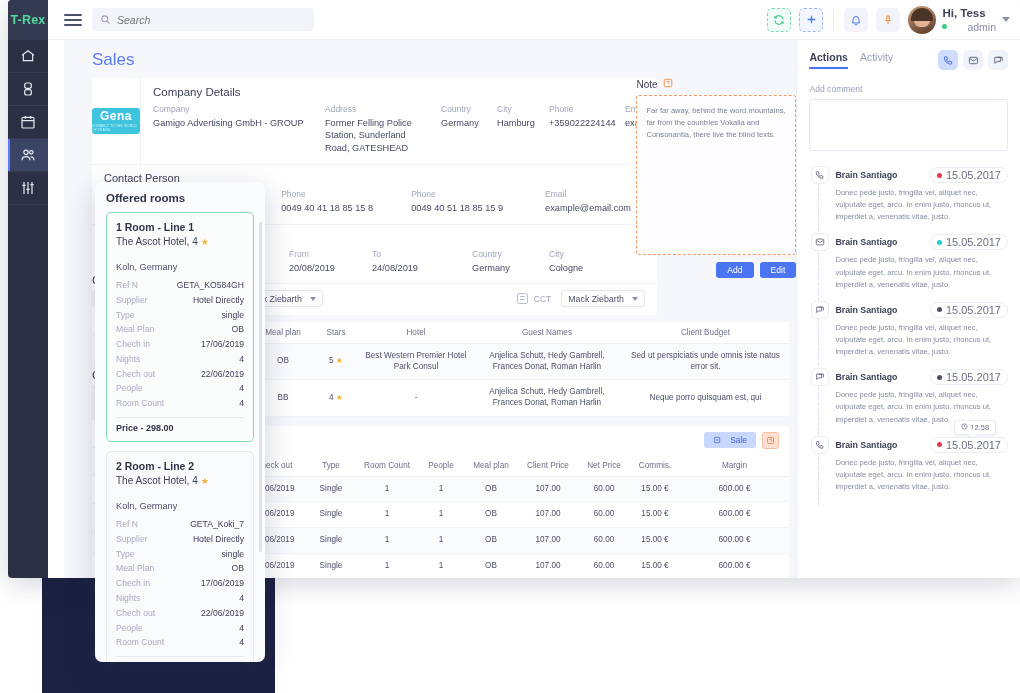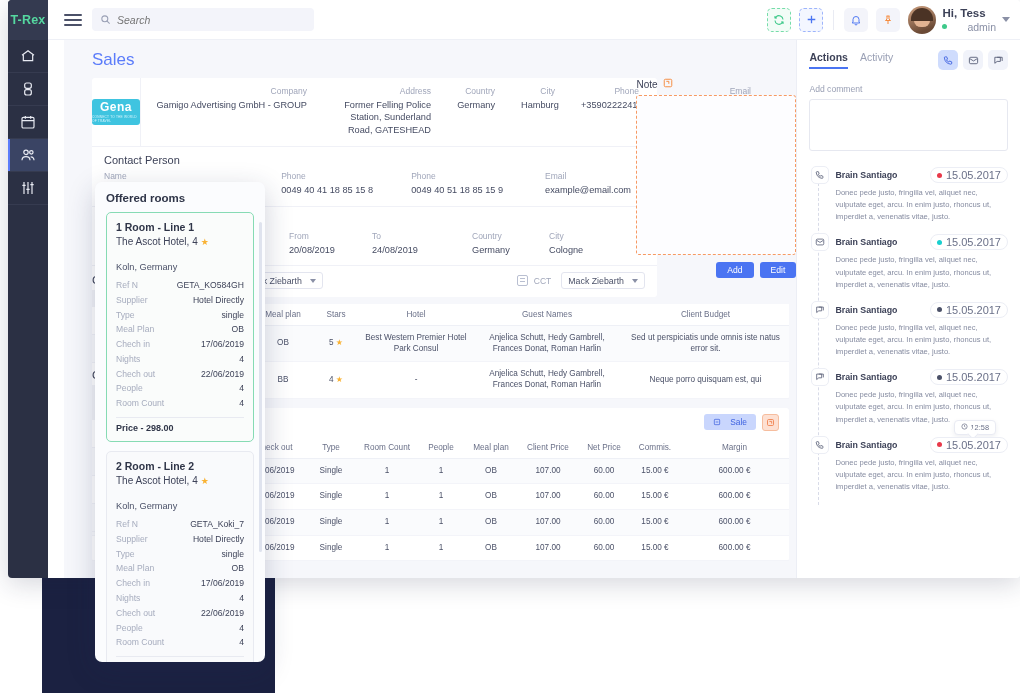--- a/index.html
+++ b/index.html
@@ -106,21 +106,21 @@
   .company-row { display:flex; border-bottom:1px solid #f0f1f7; }
   .logo-cell { width: 72px; display:flex; align-items:center; justify-content:center; padding: 10px 0; border-right:1px solid #f0f1f7;}
   .logo-badge {
     width:48px;height:26px;background:#3fc4e0;border-radius:3px;display:flex;
     align-items:center;justify-content:center;flex-direction:column;
   }
   .logo-badge .lt { color:#fff; font-size:12px; font-weight:bold; letter-spacing:.5px; line-height:1; }
   .logo-badge .ls { color:#d4f3fb; font-size:3.2px; letter-spacing:.2px; margin-top:2px;}
   .co-body { flex:1; padding: 8px 12px 10px; }
   .co-head { font-size:11.5px; color:#3d4258; margin-bottom:6px; }
-  .fieldgrid { display:flex; gap: 12px; text-align: right; }
+  .fieldgrid { display:flex; gap: 4px; }
   .fld { padding-right: 14px; }
   .fld .lbl { font-size:8.5px; color:#a0a6ba; margin-bottom:3px; }
   .fld .val { font-size:9.2px; color:#454b62; line-height:1.35; }
 
   .sec { border-bottom:1px solid #f0f1f7; padding: 7px 12px 9px; }
   .sec-title { font-size:11px; color:#3d4258; margin-bottom:5px; }
   .row-flds { display:flex; }
 
   .selrow { display:flex; align-items:center; padding: 6px 12px 8px; gap:6px; }
   .mini-ico { width:11px;height:11px;border:1px solid #b9bfd1;border-radius:2px; position:relative; flex:0 0 auto;}
@@ -369,20 +369,21 @@
         <div class="panel" style="width:565px;">
 
           <div class="company-row">
             <div class="logo-cell">
               <div class="logo-badge">
                 <div class="lt">Gena</div>
                 <div class="ls">CONNECT TO THE WORLD OF TRAVEL</div>
               </div>
             </div>
             <div class="co-body">
+              <div class="co-head">Company Details</div>
               <div class="fieldgrid">
                 <div class="fld" style="width:168px">
                   <div class="lbl">Company</div>
                   <div class="val">Gamigo Advertising GmbH - GROUP</div>
                 </div>
                 <div class="fld" style="width:112px">
                   <div class="lbl">Address</div>
                   <div class="val">Former Felling Police Station, Sunderland Road, GATESHEAD</div>
                 </div>
                 <div class="fld" style="width:52px">
@@ -613,20 +614,21 @@
           <div class="note-head">
             <span>Note</span>
             <span>
               <svg width="10" height="10" viewBox="0 0 24 24" fill="none" stroke="#f58634" stroke-width="2.2">
                   <rect x="3" y="3" width="18" height="18" rx="3"></rect>
                   <path d="M8 8h6v6"></path>
                 </svg>
             </span>
           </div>
           <div class="note-box">
+            <div class="note-p">Far far away, behind the word mountains, far from the countries Vokalia and Consonantia, there live the blind texts.</div>
           </div>
           <div class="note-actions">
             <button class="btn-blue">Add</button>
             <button class="btn-blue">Edit</button>
           </div>
         </div>
 
         <div class="left-stack">
           <div class="ls-title">Client</div>
           <table class="ls-tbl">

